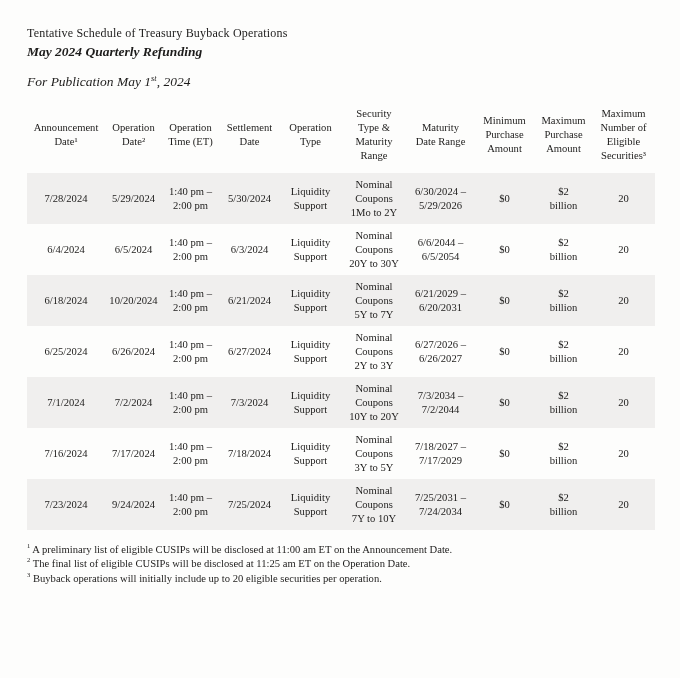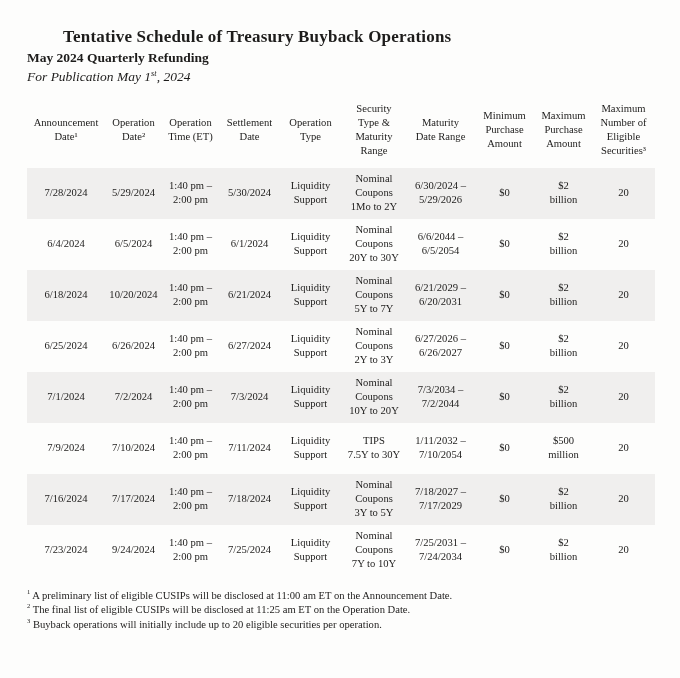--- a/index.html
+++ b/index.html
@@ -11,36 +11,36 @@
   }
   .page {
     position: relative;
     width: 680px; height: 678px;
     background: #fdfdfc;
     box-sizing: border-box;
     overflow: hidden;
   }
   .header-block { padding: 27px 0 0 27px; }
   .doc-title {
-    font-size: 17px;
-    font-weight: bold;
+    font-size: 12px;
+    font-weight: normal;
     letter-spacing: 0.2px;
     line-height: 1.15;
-    margin-left: 36px;
   }
   .doc-subtitle {
     font-size: 13.5px;
     font-weight: bold;
+    font-style: italic;
     margin-top: 3px;
     line-height: 1.2;
   }
   .doc-publine {
     font-size: 13.5px;
     font-style: italic;
-    margin-top: 3px;
+    margin-top: 14px;
     line-height: 1.2;
   }
   sup { font-size: 0.62em; line-height: 0; }
   table.schedule {
     border-collapse: collapse;
     table-layout: fixed;
     width: 628px;
     margin: 13px 0 0 27px;
   }
   table.schedule th, table.schedule td {
@@ -137,21 +137,21 @@
           <td>$0</td>
           <td>$2
 billion</td>
           <td>20</td>
         </tr>
         <tr>
           <td>6/4/2024</td>
           <td>6/5/2024</td>
           <td>1:40 pm –
 2:00 pm</td>
-          <td>6/1/2024</td>
+          <td>6/3/2024</td>
           <td>Liquidity
 Support</td>
           <td>Nominal
 Coupons
 20Y to 30Y</td>
           <td>6/6/2044 –
 6/5/2054</td>
           <td>$0</td>
           <td>$2
 billion</td>
@@ -202,37 +202,20 @@
           <td>Liquidity
 Support</td>
           <td>Nominal
 Coupons
 10Y to 20Y</td>
           <td>7/3/2034 –
 7/2/2044</td>
           <td>$0</td>
           <td>$2
 billion</td>
-          <td>20</td>
-        </tr>
-        <tr>
-          <td>7/9/2024</td>
-          <td>7/10/2024</td>
-          <td>1:40 pm –
-2:00 pm</td>
-          <td>7/11/2024</td>
-          <td>Liquidity
-Support</td>
-          <td>TIPS
-7.5Y to 30Y</td>
-          <td>1/11/2032 –
-7/10/2054</td>
-          <td>$0</td>
-          <td>$500
-million</td>
           <td>20</td>
         </tr>
         <tr>
           <td>7/16/2024</td>
           <td>7/17/2024</td>
           <td>1:40 pm –
 2:00 pm</td>
           <td>7/18/2024</td>
           <td>Liquidity
 Support</td>

